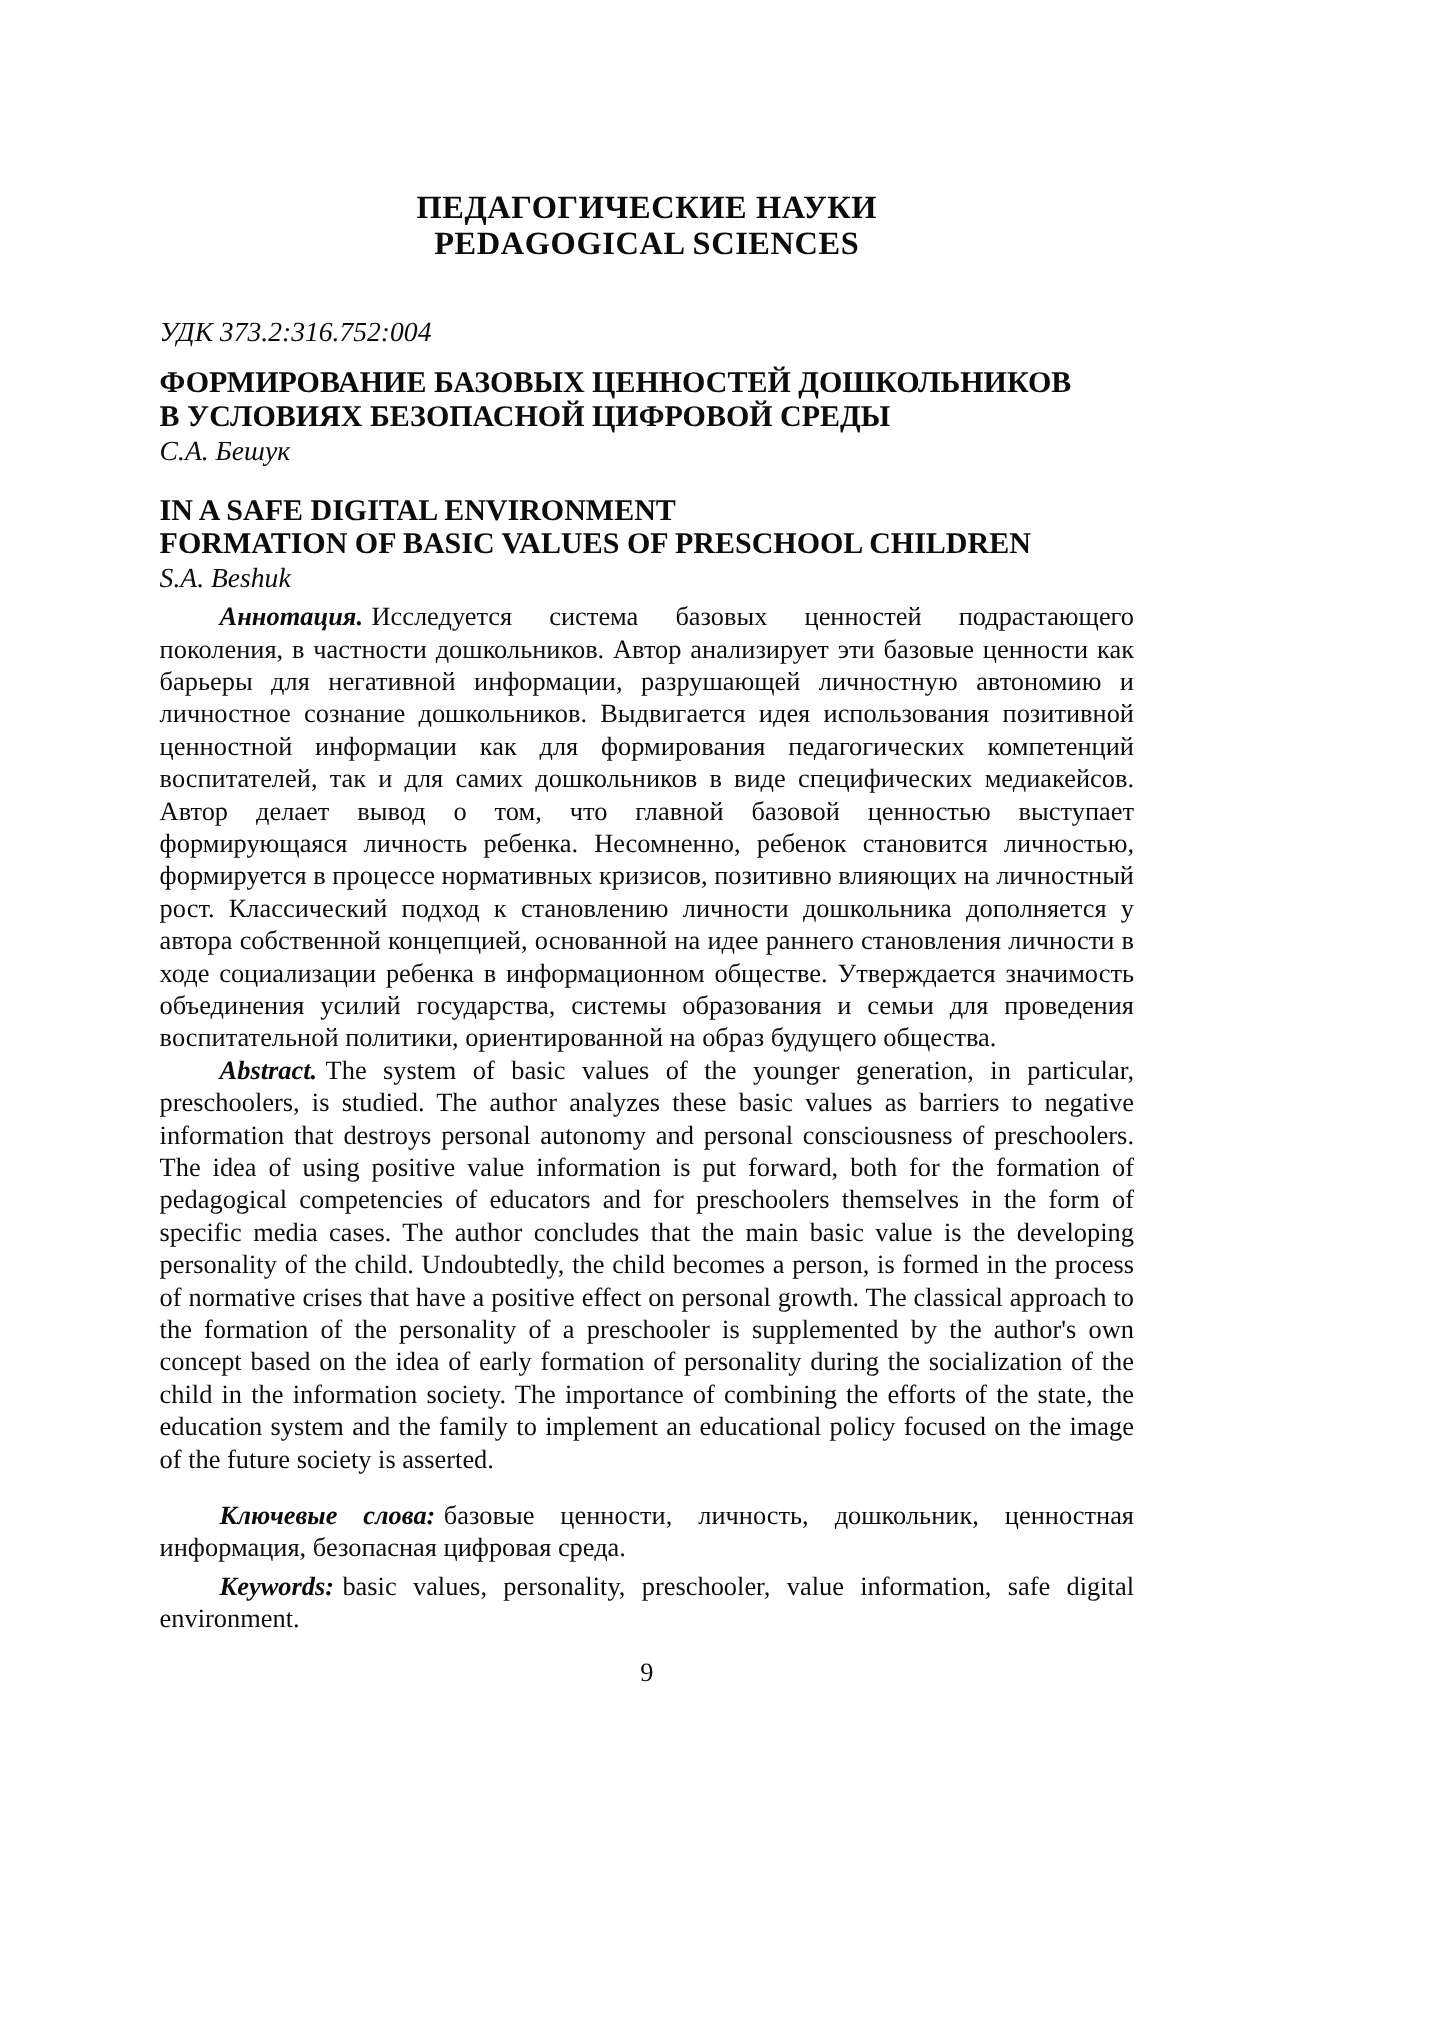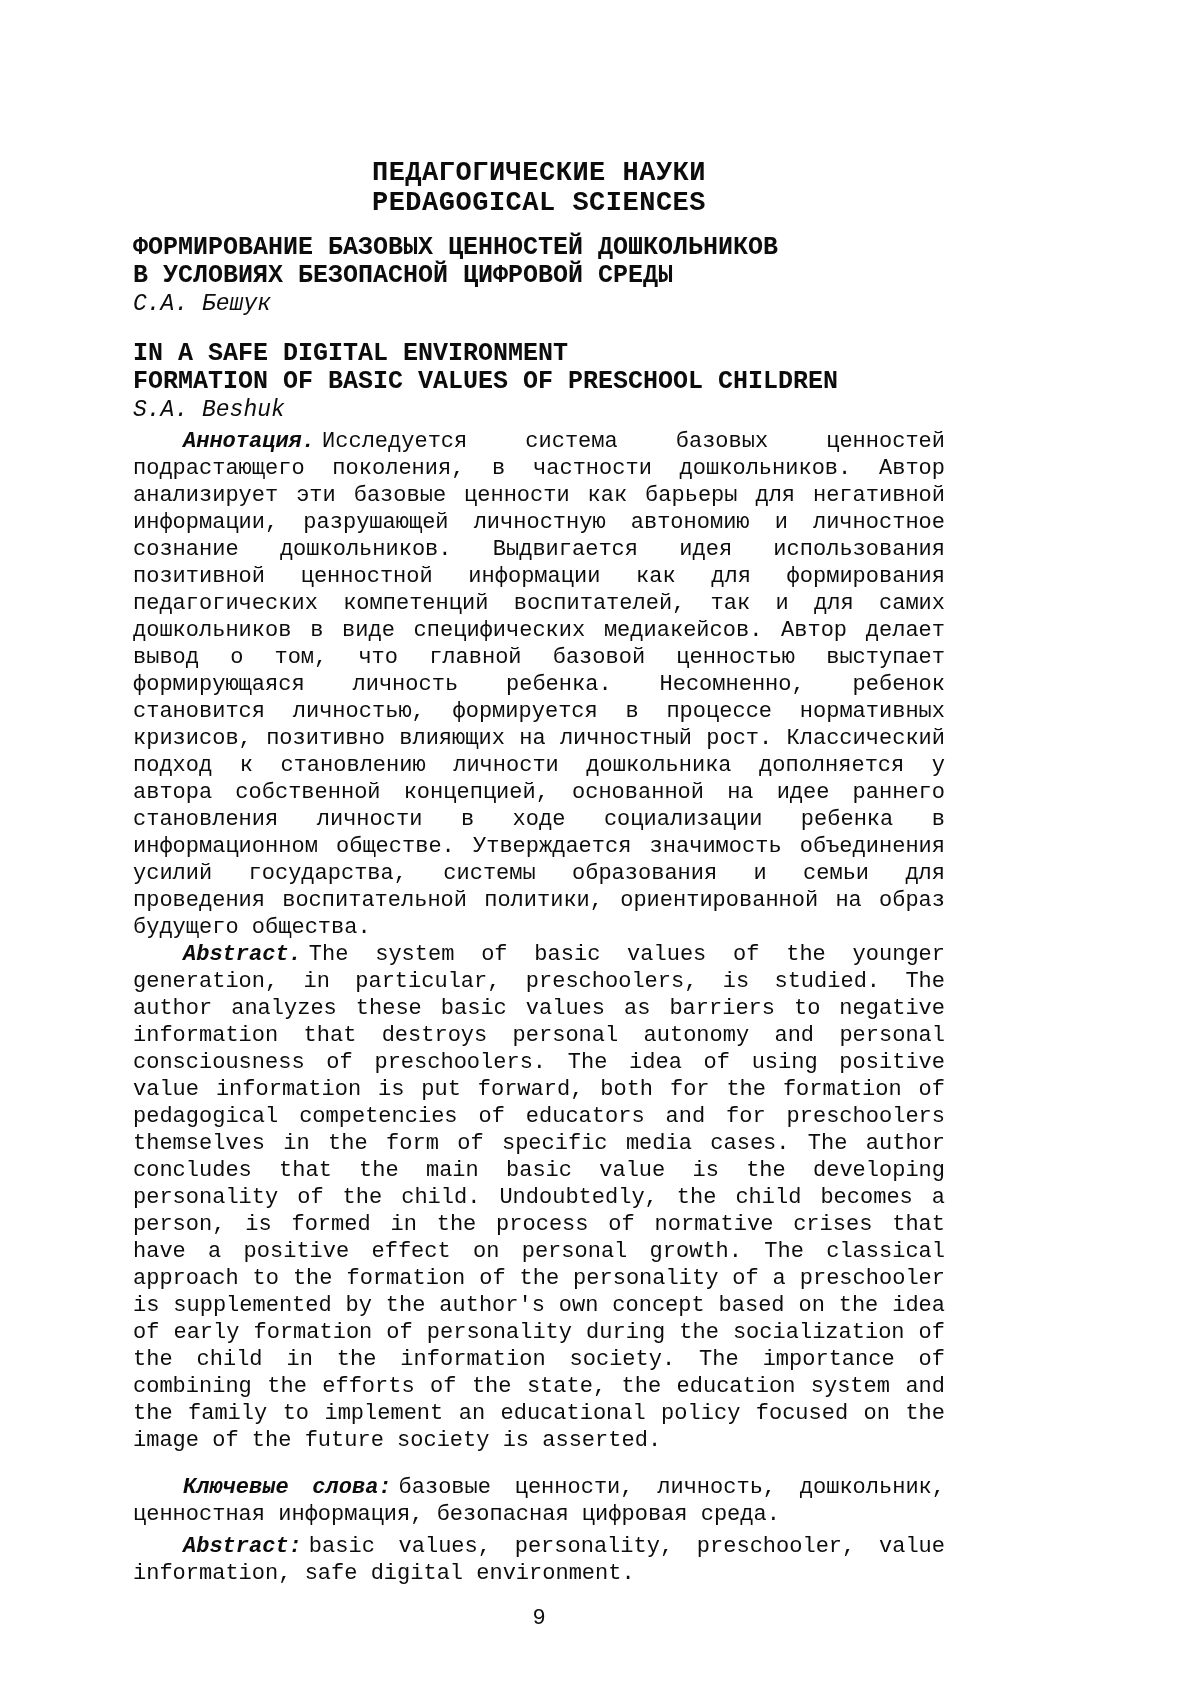--- a/index.html
+++ b/index.html
@@ -16,21 +16,20 @@
     position: absolute;
     inset: 0;
     background: #ffffff;
   }
   .content {
     position: absolute;
     left: 133px;
     top: 0;
     width: 812px;
     padding-top: 158px;
-    font-family: Liberation Mono, monospace;
   }
   .sec-head {
     text-align: center;
     font-weight: bold;
     font-size: 27px;
     line-height: 30px;
     letter-spacing: 0.5px;
   }
   .sec-head-en { }
   .udc {
@@ -77,20 +76,21 @@
 </head>
 <body>
 
 <div class="page">
   <div class="content">
 
     <div class="sec-head sec-head-ru">ПЕДАГОГИЧЕСКИЕ НАУКИ</div>
 
     <div class="sec-head sec-head-en">PEDAGOGICAL SCIENCES</div>
 
+    <div class="udc">УДК 373.2:316.752:004</div>
 
     <div class="article-title article-title-ru">
       <div>ФОРМИРОВАНИЕ БАЗОВЫХ ЦЕННОСТЕЙ ДОШКОЛЬНИКОВ</div>
       <div>В УСЛОВИЯХ БЕЗОПАСНОЙ ЦИФРОВОЙ СРЕДЫ</div>
     </div>
 
     <div class="author">С.А. Бешук</div>
 
     <div class="article-title article-title-en">
       <div>IN A SAFE DIGITAL ENVIRONMENT</div>
@@ -100,18 +100,18 @@
     <div class="author">S.A. Beshuk</div>
 
     <div class="abstracts">
       <p class="para"><span class="lead">Аннотация.</span><span>Исследуется система базовых ценностей подрастающего поколения, в частности дошкольников. Автор анализирует эти базовые ценности как барьеры для негативной информации, разрушающей личностную автономию и личностное сознание дошкольников. Выдвигается идея использования позитивной ценностной информации как для формирования педагогических компетенций воспитателей, так и для самих дошкольников в виде специфических медиакейсов. Автор делает вывод о том, что главной базовой ценностью выступает формирующаяся личность ребенка. Несомненно, ребенок становится личностью, формируется в процессе нормативных кризисов, позитивно влияющих на личностный рост. Классический подход к становлению личности дошкольника дополняется у автора собственной концепцией, основанной на идее раннего становления личности в ходе социализации ребенка в информационном обществе. Утверждается значимость объединения усилий государства, системы образования и семьи для проведения воспитательной политики, ориентированной на образ будущего общества.</span></p>
 
       <p class="para"><span class="lead">Abstract.</span><span>The system of basic values of the younger generation, in particular, preschoolers, is studied. The author analyzes these basic values as barriers to negative information that destroys personal autonomy and personal consciousness of preschoolers. The idea of using positive value information is put forward, both for the formation of pedagogical competencies of educators and for preschoolers themselves in the form of specific media cases. The author concludes that the main basic value is the developing personality of the child. Undoubtedly, the child becomes a person, is formed in the process of normative crises that have a positive effect on personal growth. The classical approach to the formation of the personality of a preschooler is supplemented by the author's own concept based on the idea of early formation of personality during the socialization of the child in the information society. The importance of combining the efforts of the state, the education system and the family to implement an educational policy focused on the image of the future society is asserted.</span></p>
     </div>
 
     <p class="para keywords-ru"><span class="lead">Ключевые слова:</span><span>базовые ценности, личность, дошкольник, ценностная информация, безопасная цифровая среда.</span></p>
 
-    <p class="para keywords-en"><span class="lead">Abstract:</span><span>basic values, personality, preschooler, value information, safe digital environment.</span></p>
+    <p class="para keywords-en"><span class="lead">Keywords:</span><span>basic values, personality, preschooler, value information, safe digital environment.</span></p>
 
     <div class="page-number">9</div>
 
   </div>
 </div>
 
 </body></html>

